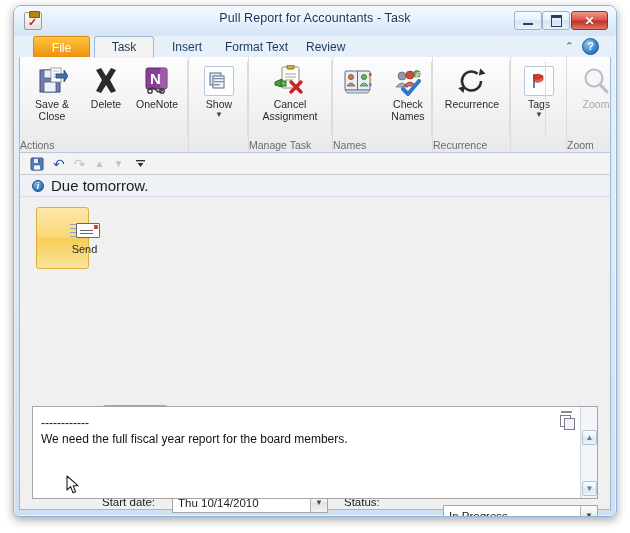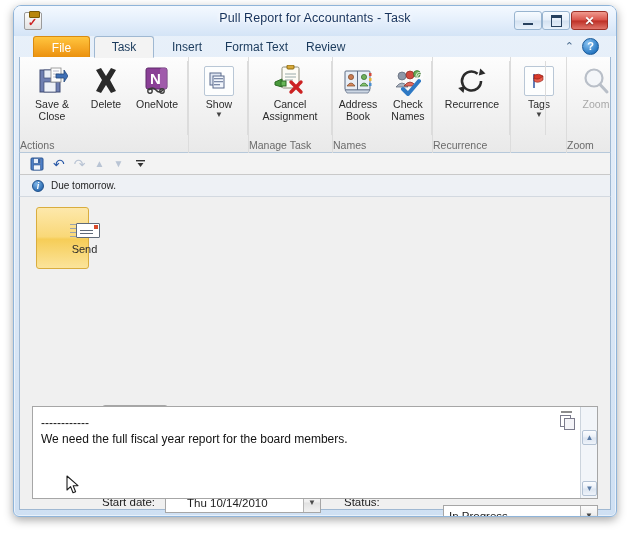--- a/index.html
+++ b/index.html
@@ -159,21 +159,21 @@
     border-bottom:1px solid #d3d9e0;
     display:flex; align-items:center; padding-left:12px; gap:7px;
   }
   #info-icon{
     width:12px; height:12px; border-radius:50%;
     background: radial-gradient(circle at 35% 28%, #7fb6e8, #2f6fb5 72%, #1d4f8a);
     color:#fff; font-size:9px; font-weight:bold; font-style:italic;
     display:flex; align-items:center; justify-content:center;
     border:1px solid #1d4f8a;
   }
-  #info-text{ font-size:10px; color:#1d1d1d; }
+  #info-text{ font-size:15px; color:#1d1d1d; }
 
   
   #form{
     position:absolute; left:5px; top:191px; right:5px; bottom:6px;
     background:#f0f0f0;
     border-left:1px solid #9fb8d2; border-right:1px solid #9fb8d2; border-bottom:1px solid #9fb8d2;
   }
   #send-btn{
     position:absolute; left:16px; top:10px; width:53px; height:62px;
     background: linear-gradient(180deg,#fde8ab 0%, #f9d878 48%, #f6cd57 52%, #fbe49b 100%);
@@ -437,21 +437,20 @@
             <circle cx="8" cy="9" r="2.6" fill="#c87b52" stroke="#7d4726" stroke-width=".7"></circle>
             <path d="M4 18 q4 -6 8 0 z" fill="#d8895f" stroke="#7d4726" stroke-width=".7"></path>
             <circle cx="21" cy="9" r="2.6" fill="#6fb05b" stroke="#2f6a26" stroke-width=".7"></circle>
             <path d="M17 18 q4 -6 8 0 z" fill="#86c471" stroke="#2f6a26" stroke-width=".7"></path>
             <rect x="26" y="5" width="2.5" height="3" fill="#d34a3a"></rect>
             <rect x="26" y="10" width="2.5" height="3" fill="#e8b53a"></rect>
             <rect x="26" y="15" width="2.5" height="3" fill="#4a8fd0"></rect>
             <path d="M2 22 h25 l-2 3 h-21 z" fill="#cdd7e4" stroke="#5d6c84" stroke-width=".7"></path>
           </svg>
         </div>
-        <div class="rlabel">Address<br>Book</div>
       </div>
       <div class="rbtn" style="left:50px; width:50px;">
         <div class="ricon">
           <svg width="31" height="28" viewBox="0 0 31 28">
             <circle cx="9" cy="8" r="4" fill="#8e98a8" stroke="#5a6372" stroke-width=".7"></circle>
             <path d="M3 19 q6 -8 12 0 z" fill="#aab3c0" stroke="#5a6372" stroke-width=".7"></path>
             <circle cx="17" cy="7" r="4" fill="#d04a3f" stroke="#8a2a21" stroke-width=".7"></circle>
             <path d="M11 18 q6 -8 12 0 z" fill="#df6a5c" stroke="#8a2a21" stroke-width=".7"></path>
             <circle cx="24" cy="6" r="3.4" fill="#6fb05b" stroke="#2f6a26" stroke-width=".7"></circle>
             <text x="22" y="11" font-family="Liberation Sans, sans-serif" font-size="9" fill="#ffffff">@</text>
@@ -568,21 +567,21 @@
     </div>
 
     <div class="fld-label" style="left:82px; top:266px;">Subject:</div>
     <div class="textbox" style="left:152px; top:262px; right:12px;">
       <span>Pull Report for Accountants</span>
     </div>
 
     <div class="sep-dotted" style="top:288px;"></div>
 
     <div class="fld-label" style="left:82px; top:299px;">Start date:</div>
-    <div class="combo" style="left:145px; top:295px; width:156px;padding-left:16px;">
+    <div class="combo" style="left:152px; top:295px; width:156px;">
       <span class="cval">Thu 10/14/2010</span>
       <span class="cbtn">▼</span>
     </div>
     <div class="fld-label" style="left:324px; top:299px;">Status:</div>
     <div class="combo" style="left:385px; top:308px; right:12px;margin-left:38px;">
       <span class="cval">In Progress</span>
       <span class="cbtn">▼</span>
     </div>
 
     <div id="body-area">

